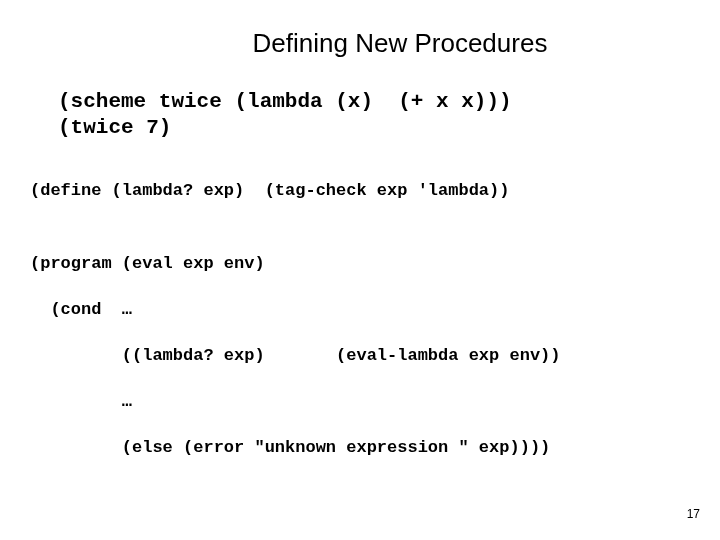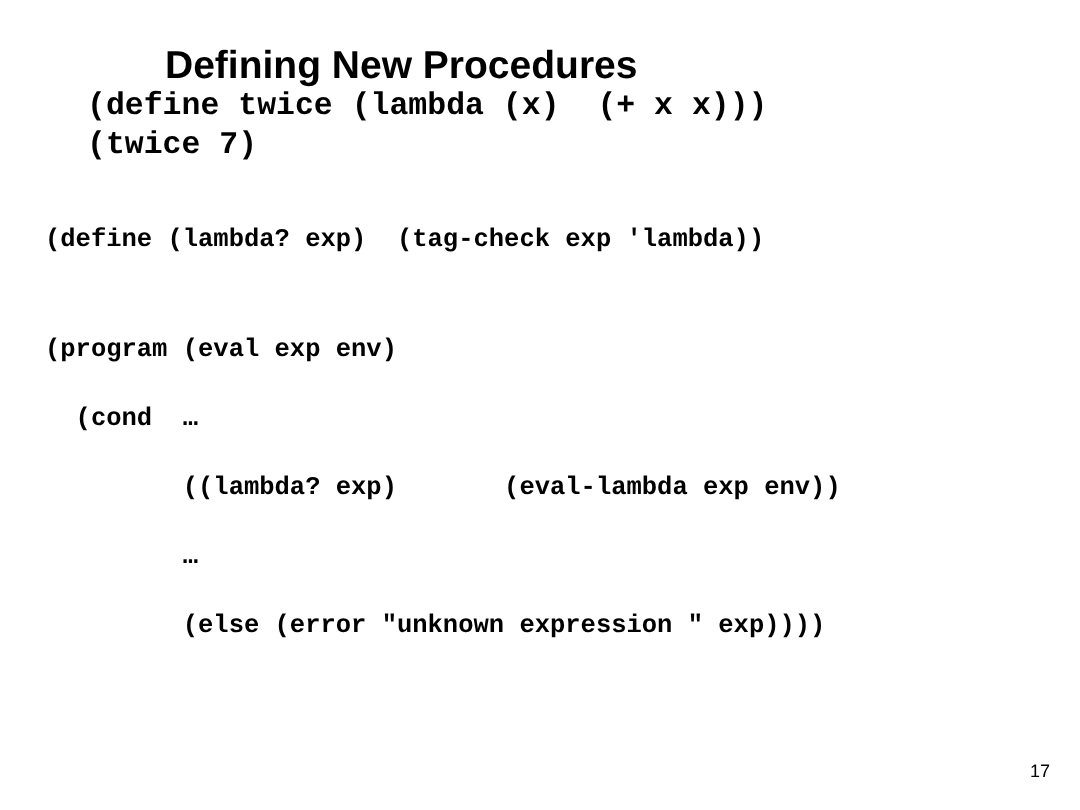--- a/index.html
+++ b/index.html
@@ -15,23 +15,24 @@
     }
     .slide {
       padding: 20px 30px 20px 30px;
       box-sizing: border-box;
       width: 100%;
       height: 100%;
       position: relative;
     }
     .title {
       font-size: 26px;
-      font-weight: bold;
-      text-align: left;
+      font-weight: normal;
+      text-align: center;
       margin-top: 8px;
+      margin-bottom: 30px;
       margin-left: 80px;
     }
     .intro {
       font-size: 21px;
       line-height: 1.25;
       margin-bottom: 28px;
     }
     .mono-inline {
       font-family: "Courier New", Courier, monospace;
     }
@@ -62,21 +63,21 @@
       font-size: 12px;
     }
   </style>
 </head>
 <body>
 
 <div class="slide">
   <div class="title">Defining New Procedures</div>
 
 
-  <div class="code-block-1"><span>(define twice (lambda (x)  (+ x x)))</span>
+  <div class="code-block-1"><span>(scheme twice (lambda (x)  (+ x x)))</span>
 <span>(twice 7)</span></div>
 
   <div class="code-block-2"><span>(define (lambda? exp)  (tag-check exp 'lambda))</span>
 
 <div class="spacer"></div><span>(program (eval exp env)</span>
 
 <span>  (cond  …</span>
 
 <span>         ((lambda? exp)       (eval-lambda exp env))</span>
 

